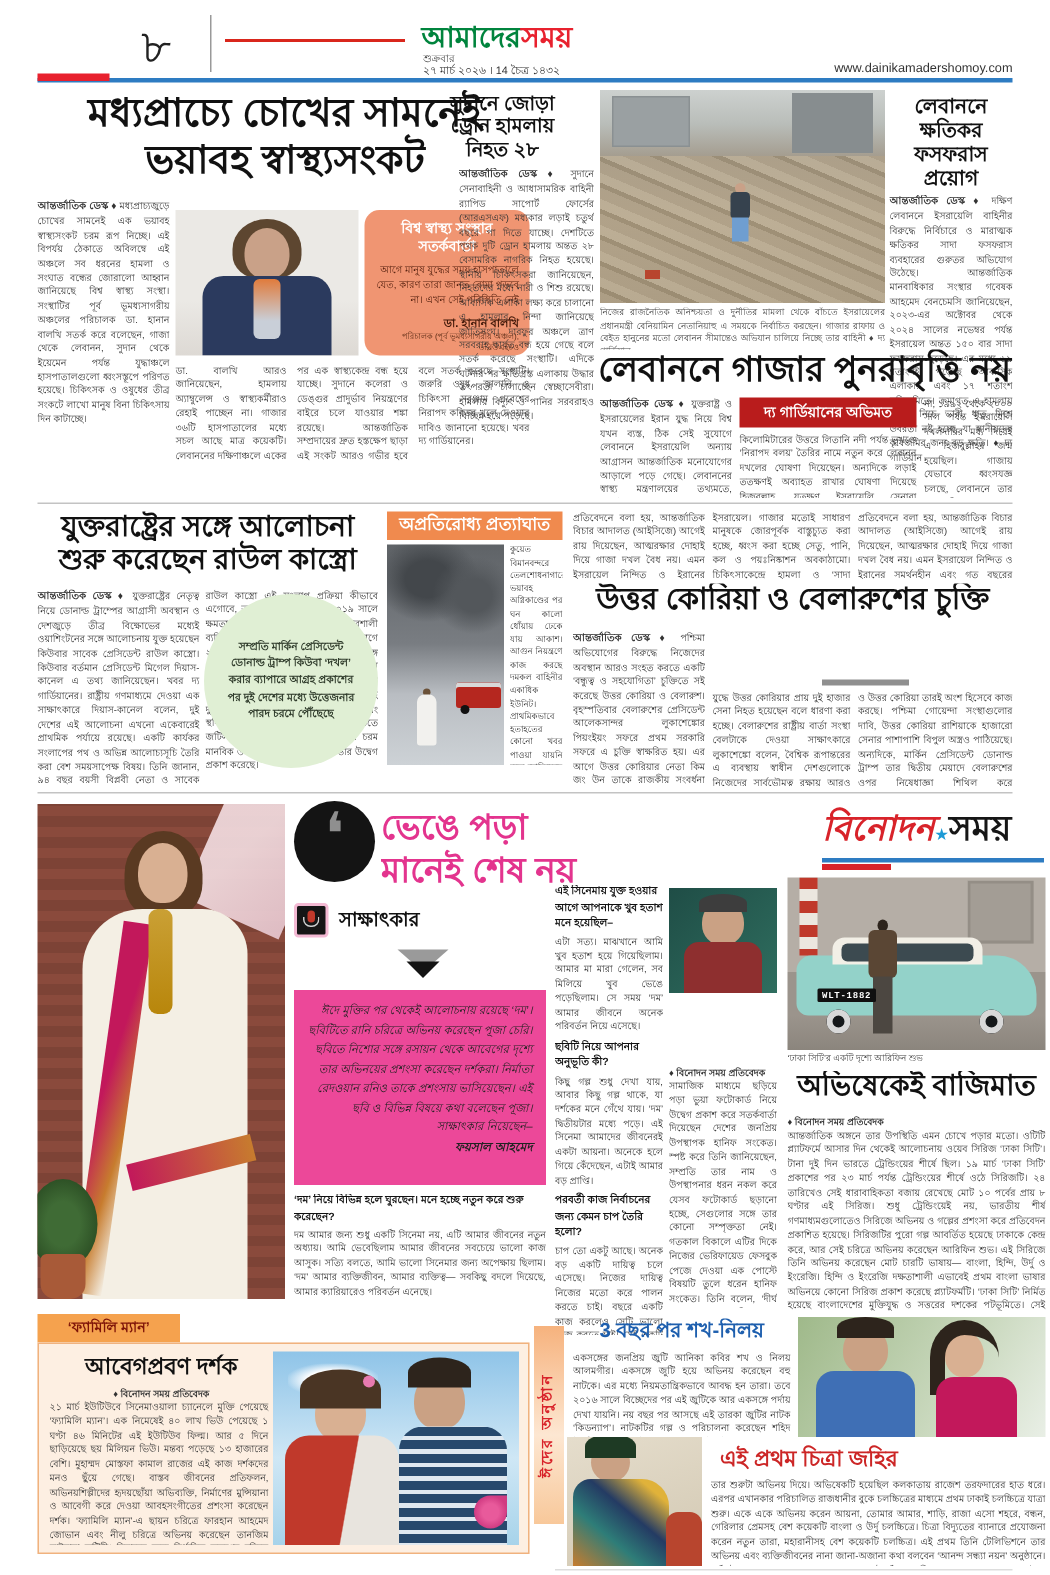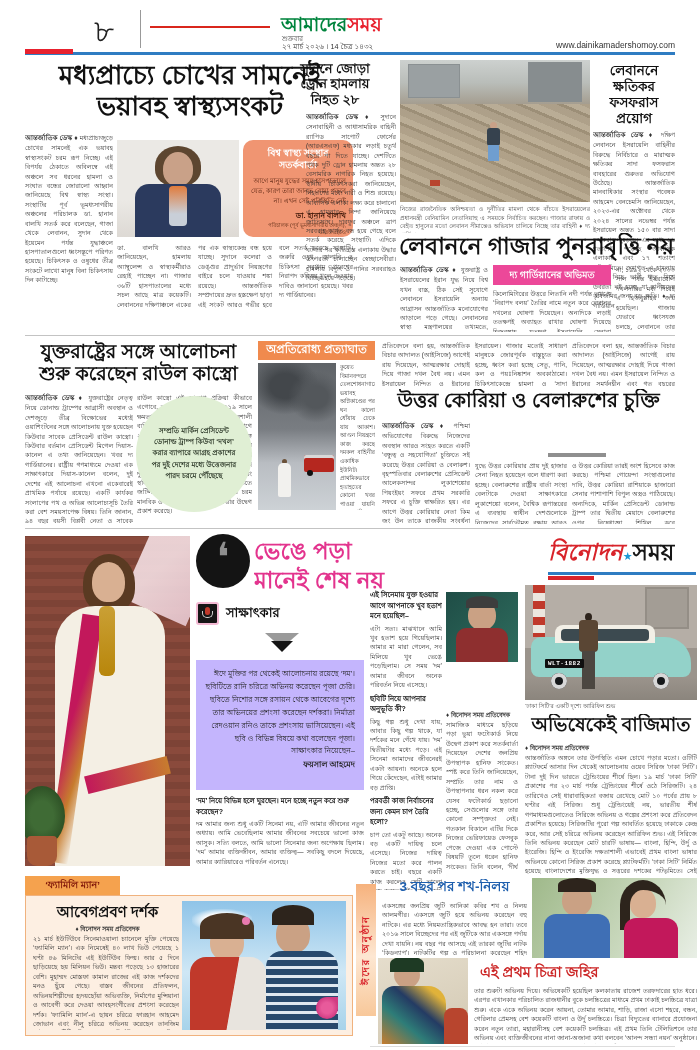--- a/index.html
+++ b/index.html
@@ -17,42 +17,42 @@
   .section-title{font-size:27px;font-weight:bold;color:#101010;letter-spacing:.5px;}
   .redline{background:#d9261c;height:2px;}
   .logo-green{color:#00843d;font-weight:bold;font-family:Liberation Serif, serif;}
   .logo-red{color:#e8212e;font-weight:bold;}
   
   .who-box{background:#f09572;border-radius:10px;padding:7px 7px;overflow:hidden;}
   .who-title{color:#fff;font-weight:bold;font-size:9.5px;text-align:center;line-height:1.25;}
   .who-quote{color:#55200e;font-size:6.6px;line-height:1.55;text-align:right;margin-top:5px;}
   .who-name{color:#3d1506;font-weight:bold;font-size:7.5px;text-align:right;margin-top:4px;}
   .who-role{color:#5a2a14;font-size:5.4px;text-align:right;line-height:1.3;}
-  .blue-box{background:#ec4899;color:#fff;font-weight:bold;font-size:9.5px;
+  .blue-box{background:#b91c1c;color:#fff;font-weight:bold;font-size:9.5px;
             display:flex;align-items:center;justify-content:center;}
   .green-circle{background:#e0efd4;border-radius:50%;display:flex;align-items:center;
             justify-content:center;text-align:center;padding:13px;z-index:3;}
   .green-circle div{font-size:7.1px;font-weight:bold;line-height:1.6;color:#2e3a2a;}
   .orange-head{background:#f08a4e;color:#fff;font-weight:bold;font-size:11.5px;
             display:flex;align-items:center;justify-content:center;}
   .gray-quote{background:#dedede;color:#333;font-size:8px;line-height:1.55;font-weight:bold;
             display:flex;align-items:center;justify-content:center;text-align:center;padding:2px 8px;}
   .gray-bar{background:#8f8f8f;height:4px;}
   .photo{overflow:hidden;}
   
   .pink-head{font-size:23px;font-weight:bold;color:#e3348e;line-height:1.25;overflow:hidden;}
   .qdisc{background:#141414;border-radius:50%;display:flex;align-items:center;justify-content:center;}
   .qdisc span{color:#8f8f8f;font-size:40px;line-height:1;margin-top:-8px;}
   .mic{width:19px;height:19px;background:#161616;border:2px solid #f3b9d3;border-radius:3px;position:relative;flex:0 0 auto;}
   .mic::before{content:"";position:absolute;left:7px;top:3px;width:5px;height:8px;background:#c0392b;border-radius:3px;}
   .mic::after{content:"";position:absolute;left:4px;top:7px;width:9px;height:6px;border:1px solid #cfcfcf;border-top:none;border-radius:0 0 5px 5px;}
   .intv-label{font-size:13px;font-weight:bold;color:#111;}
   .tri-gray{width:0;height:0;border-left:17px solid transparent;border-right:17px solid transparent;border-top:15px solid #9a9a9a;margin:0 auto;}
   .tri-black{width:0;height:0;border-left:11px solid transparent;border-right:11px solid transparent;border-top:11px solid #141414;margin:-7px auto 0;}
-  .gray-box{background:#c4b5fd;padding:8px 9px;overflow:hidden;}
+  .gray-box{background:#ec4899;padding:8px 9px;overflow:hidden;font-style:italic;}
   .gray-box p{margin:0;font-size:7.6px;line-height:1.7;text-align:right;color:#222;}
   .gray-box .sig{font-weight:bold;font-size:8px;}
   .q{font-weight:bold;font-size:7px;line-height:1.5;color:#111;margin:0 0 2px;}
   .a{font-size:6.3px;line-height:1.5;text-align:justify;color:#333;margin:0 0 4px;}
   .logo-binodon{font-size:23px;font-weight:bold;font-style:italic;color:#d8232a;}
   .logo-somoy{font-size:23px;font-weight:bold;color:#161616;}
   .logo-star{color:#1c9ad6;font-size:11px;}
   .blue-bar{background:#2e7cc2;height:3px;}
   .red-bar{background:#d8232a;height:4px;}
   .eid-strip{background:linear-gradient(180deg,#f6b27d,#fde7d2 55%,#f8c89a);display:flex;align-items:center;justify-content:center;}

